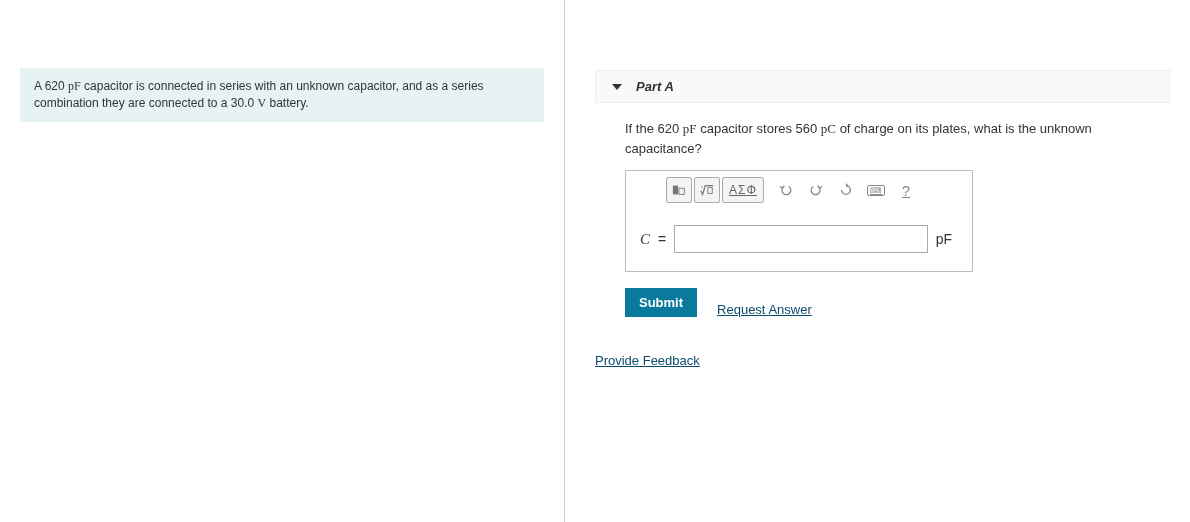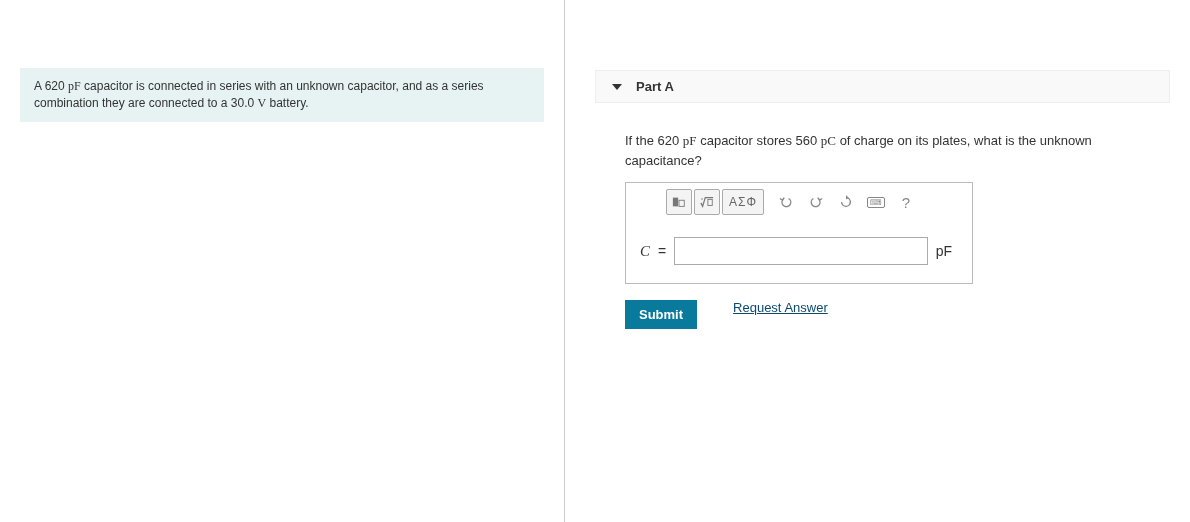--- a/index.html
+++ b/index.html
@@ -28,21 +28,22 @@
   .right-panel {
     flex: 1;
     padding: 70px 20px 0 30px;
   }
   .part-header {
     display: flex;
     align-items: center;
     padding: 8px 10px;
     background: #f9f9f9;
     border: 1px solid #eee;
-    margin-bottom: 28px;
+    margin-bottom: 16px;
+    font-style: italic;
   }
   .caret {
     width: 0;
     height: 0;
     border-left: 5px solid transparent;
     border-right: 5px solid transparent;
     border-top: 6px solid #333;
     margin-right: 14px;
     margin-left: 6px;
   }
@@ -73,20 +74,21 @@
     border-radius: 2px;
     height: 26px;
     min-width: 26px;
     display: flex;
     align-items: center;
     justify-content: center;
     color: #666;
     font-size: 12px;
     cursor: pointer;
     padding: 0 4px;
+    text-decoration: underline;
   }
   .tool-btn.wide { min-width: 42px; padding: 0 6px; letter-spacing: 1px; }
   .tool-btn.plain { border: none; background: none; min-width: 28px; color: #888; }
   .tool-btn svg { width: 14px; height: 14px; }
   .toolbar-gap { width: 4px; }
   .input-row {
     display: flex;
     align-items: center;
     padding: 16px 14px 4px 14px;
     gap: 8px;
@@ -101,22 +103,22 @@
     flex: 1;
     height: 28px;
     border: 1px solid #aaa;
     padding: 2px 6px;
     font-size: 13px;
   }
   .unit { font-size: 14px; padding-right: 6px; }
   .action-row {
     margin: 16px 0 0 30px;
     display: flex;
-    align-items: flex-start;
-    gap: 36px;
+    align-items: flex-end;
+    gap: 20px;
   }
   .submit-btn {
     background: #0a7a9c;
     color: #fff;
     border: none;
     padding: 7px 14px;
     font-size: 13px;
     font-weight: bold;
     cursor: pointer;
   }
@@ -201,13 +203,16 @@
       <input class="answer-input" type="text" placeholder="" style="">
       <span class="unit">pF</span>
     </div>
   </div>
 
   <div class="action-row">
     <button class="submit-btn">Submit</button>
     <a class="link">Request Answer</a>
   </div>
 
+  <div class="feedback">
+    <a class="link">Provide Feedback</a>
+  </div>
 </div>
 
 </body></html>

